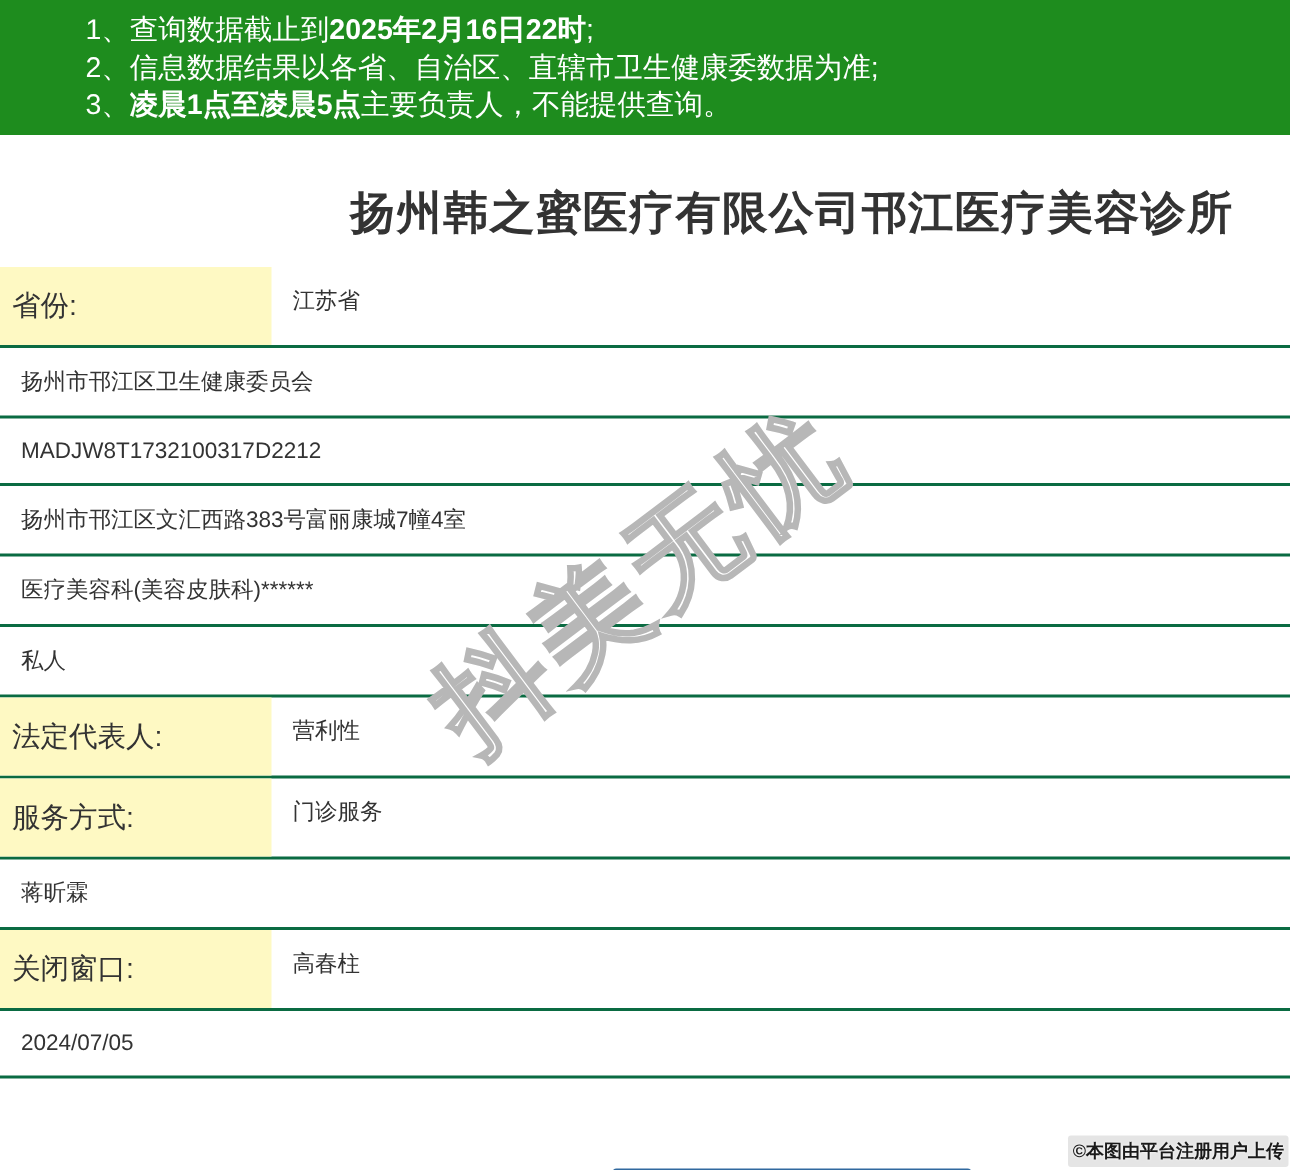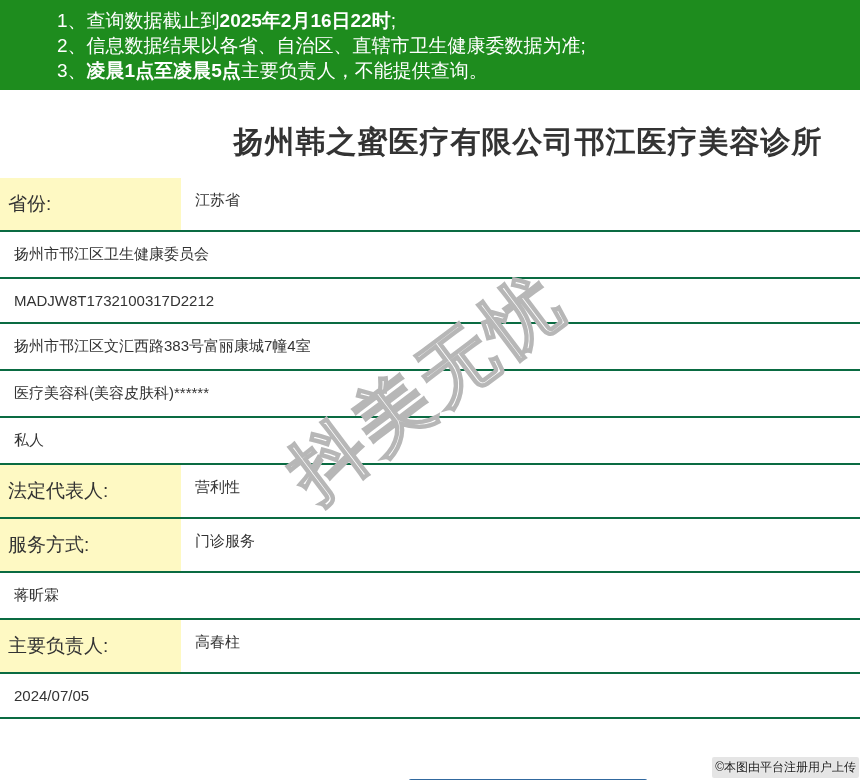--- a/index.html
+++ b/index.html
@@ -94,21 +94,21 @@
     -webkit-text-stroke: 2px #b7b7b7;
     z-index: 5;
     pointer-events: none;
   }
 
   
   .credit-badge {
     position: absolute;
     right: 1px; bottom: 2px;
     font-size: 12px;
-    font-weight: normal;
+    font-weight: bold;
     color: #1a1a1a;
     background: rgba(208,208,208,0.55);
     padding: 2px 3px;
     border-radius: 2px;
     text-shadow: 0 0 2px #ffffff;
     z-index: 6;
   }
 </style>
 </head>
 <body>
@@ -147,21 +147,21 @@
       <div class="cell-value">营利性</div>
     </div>
     <div class="detail-row">
       <div class="cell-label">服务方式:</div>
       <div class="cell-value">门诊服务</div>
     </div>
     <div class="detail-row">
       <div class="cell-value">蒋昕霖</div>
     </div>
     <div class="detail-row">
-      <div class="cell-label">主要负责人:</div>
+      <div class="cell-label">关闭窗口:</div>
       <div class="cell-value">高春柱</div>
     </div>
     <div class="detail-row">
       <div class="cell-value">2024/07/05</div>
     </div>
   </div>
 
   <div class="button-area">
     <button class="close-button">【关闭窗口】</button>
   </div>

